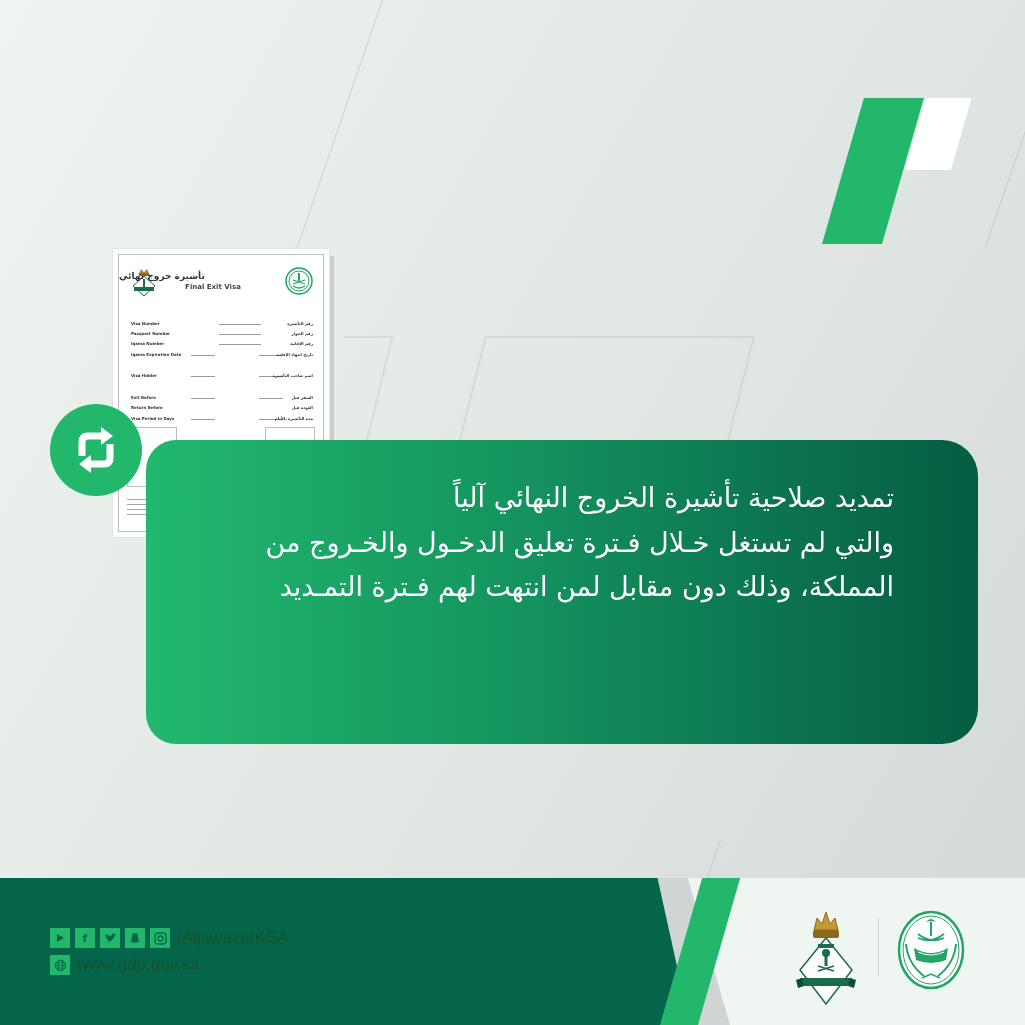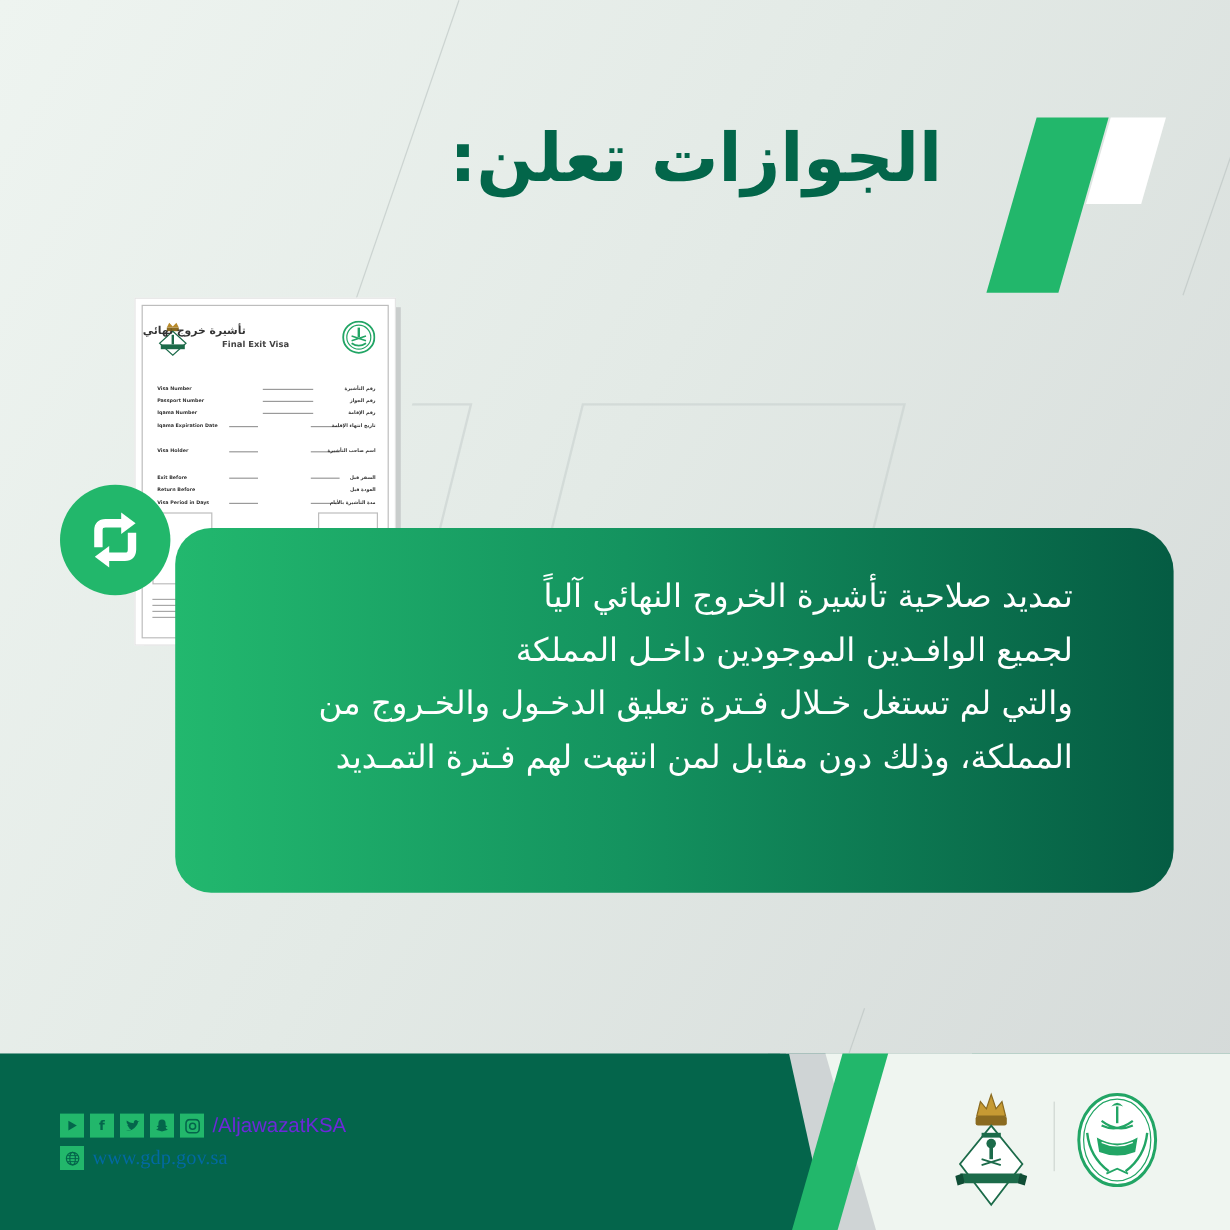--- a/index.html
+++ b/index.html
@@ -59,39 +59,38 @@
   
   .footer { position: absolute; left: 0; top: 878px; width: 1025px; height: 147px; }
   .footer-dark { position: absolute; left: 0; top: 0; width: 1025px; height: 147px; background: #04654b; }
   .footer-gray { position: absolute; left: 650px; top: 0; width: 160px; height: 147px; background: #cfd4d5; transform: skewX(16deg); transform-origin: top left; }
   .footer-light { position: absolute; left: 730px; top: 0; width: 400px; height: 147px; background: #eff5f0; transform: skewX(16deg); transform-origin: bottom left; }
   .footer-stripe { position: absolute; left: 660px; top: 0; width: 38px; height: 147px; background: #22b76b; transform: skewX(-16deg); transform-origin: bottom left; }
   .footer-darkcut { position: absolute; left: 0; top: 0; width: 660px; height: 147px; background: #04654b; }
 
   .social { position: absolute; left: 50px; top: 50px; display: flex; align-items: center; gap: 5px; }
   .soc-icon { width: 20px; height: 20px; background: #22b76b; display: flex; align-items: center; justify-content: center; color: #04654b; font-size: 11px; font-weight: bold; font-family: "DejaVu Sans", sans-serif; }
-  .handle { color: #6d28d9; font-size: 17px; margin-left: 2px; font-family: "Liberation Sans", sans-serif; }
+  .handle { color: #14532d; font-size: 17px; margin-left: 2px; font-family: "Liberation Sans", sans-serif; }
   .web { position: absolute; left: 50px; top: 77px; display: flex; align-items: center; gap: 7px; }
-  .web-text { color: #0369a1; font-size: 17px; font-family: Liberation Serif, serif; }
+  .web-text { color: #14532d; font-size: 17px; font-family: Liberation Sans, sans-serif; }
 
   .logo-jawazat { position: absolute; left: 796px; top: 30px; width: 60px; height: 100px; }
   .logo-divider { position: absolute; left: 878px; top: 40px; width: 1px; height: 58px; background: #cfd6d2; }
   .logo-moi { position: absolute; left: 896px; top: 32px; width: 70px; height: 80px; }
 </style>
 </head>
 <body>
 
 <div class="bg-line" style="left:382px; top:0; height:420px; transform: rotate(19deg);"></div>
 <div class="bg-line" style="left:1070px; top:0; height:260px; transform: rotate(19deg);"></div>
 <div class="bg-line" style="left:720px; top:840px; height:40px; transform: rotate(19deg);"></div>
 <div class="bg-frame" style="left:470px; top:336px; width:270px; height:120px; transform: skewX(-14deg); border-bottom:none;"></div>
 <div class="bg-frame" style="left:330px; top:336px; width:50px; height:110px; transform: skewX(-14deg); border-bottom:none; border-left:none;"></div>
 
 <div class="headline">
-  <div>الجوازات تعلن:</div>
 </div>
 <div class="slash-green"></div>
 <div class="slash-white"></div>
 
 <div class="doc-shadow"></div>
 <div class="doc">
   <div class="doc-inner">
     <svg class="doc-emblem-l" viewBox="0 0 26 30">
       <path d="M8 6 L10 2 L13 5 L16 2 L18 6 Z" fill="#b88a2a"></path>
       <rect x="8" y="6" width="10" height="3" fill="#8a6a20"></rect>
@@ -183,21 +182,20 @@
     <path d="M14 34 L14 20 Q14 14 20 14 L36 14" stroke="#fff" stroke-width="7" fill="none" stroke-linejoin="round"></path>
     <path d="M33 5 L45 14 L33 23 Z" fill="#fff"></path>
     <path d="M42 22 L42 36 Q42 42 36 42 L20 42" stroke="#fff" stroke-width="7" fill="none" stroke-linejoin="round"></path>
     <path d="M23 33 L11 42 L23 51 Z" fill="#fff"></path>
   </svg>
 </div>
 
 <div class="card">
   <div class="card-text">
     <div>تمديد صلاحية تأشيرة الخروج النهائي آلياً</div>
-    <div>لجميع الوافـدين الموجودين داخـل المملكة</div>
     <div>والتي لم تستغل خـلال فـترة تعليق الدخـول والخـروج من</div>
     <div>المملكة، وذلك دون مقابل لمن انتهت لهم فـترة التمـديد</div>
   </div>
 </div>
 
 <div class="footer">
   <div class="footer-dark"></div>
   <div class="footer-gray"></div>
   <div class="footer-light"></div>
   <div class="footer-darkcut" style="clip-path: polygon(0 0, 100% 0, 100% 100%, 0 100%); width:655px;"></div>

